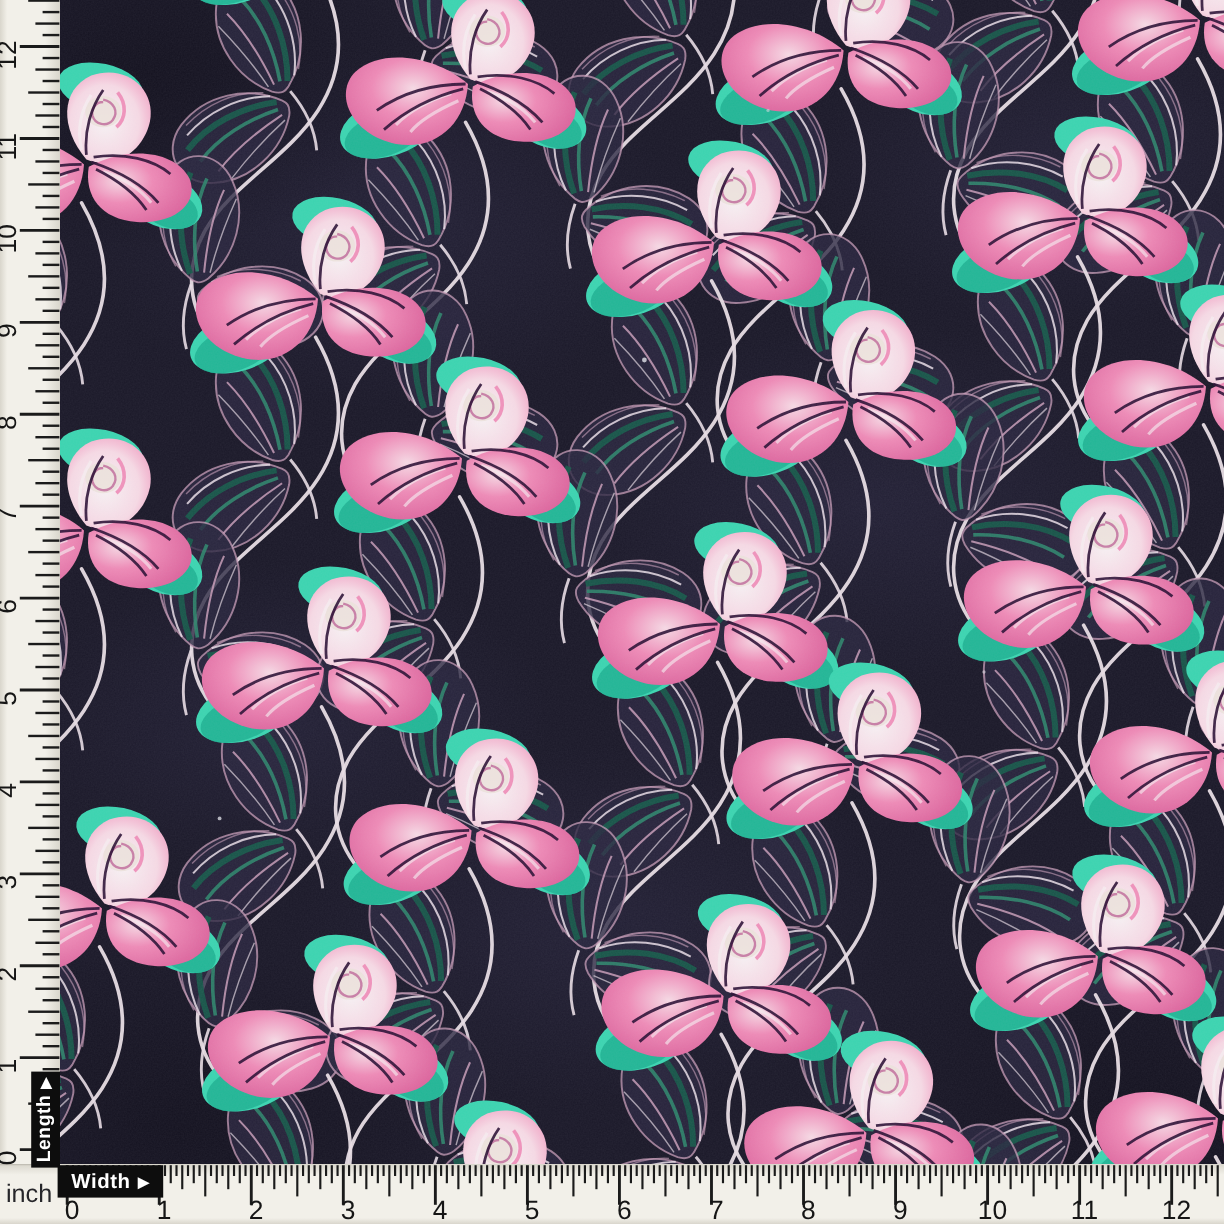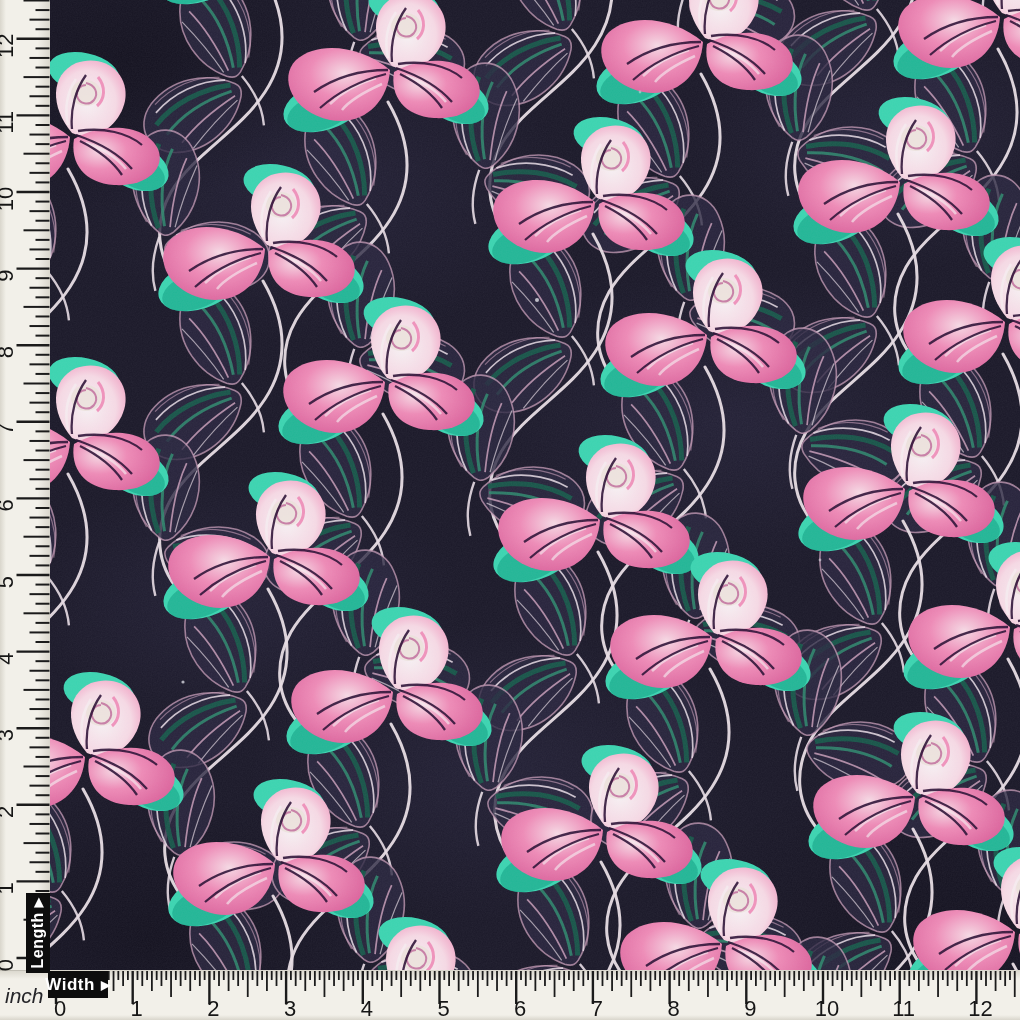--- a/index.html
+++ b/index.html
@@ -17,25 +17,25 @@
     font-family:"Liberation Sans",sans-serif;
   }
   .len-box{left:26px;top:893px;width:24px;height:80px;background:transparent;}
   .len-inner{
     position:absolute;left:0;top:0;width:80px;height:24px;
     background:var(--label-bg,#0d0d0d);color:var(--label-fg,#fff);
     display:flex;align-items:center;justify-content:center;gap:5px;
     font-weight:bold;font-size:16px;
     transform-origin:0 0;transform:rotate(-90deg) translateX(-80px);
   }
-  .wid-box{left:48px;top:971px;width:60px;height:27px;gap:6px;}
+  .wid-box{left:48px;top:971px;width:88px;height:27px;gap:6px;}
   .arrow{font-size:12px;line-height:1;}
   .inch-label{
     position:absolute;left:5px;top:984px;width:44px;
-    color:#26262a;font-size:21px;font-family:"Liberation Sans",sans-serif;font-style:italic;
+    color:#26262a;font-size:21px;font-family:"Liberation Sans",sans-serif;
   }
 </style>
 </head>
 <body>
 
 <div class="stage">
 
   <svg id="fabric-svg" width="1020" height="970" viewBox="0 0 1020 970" aria-hidden="true">
     <defs>
       <radialGradient id="pgL" cx="55%" cy="35%" r="75%">

